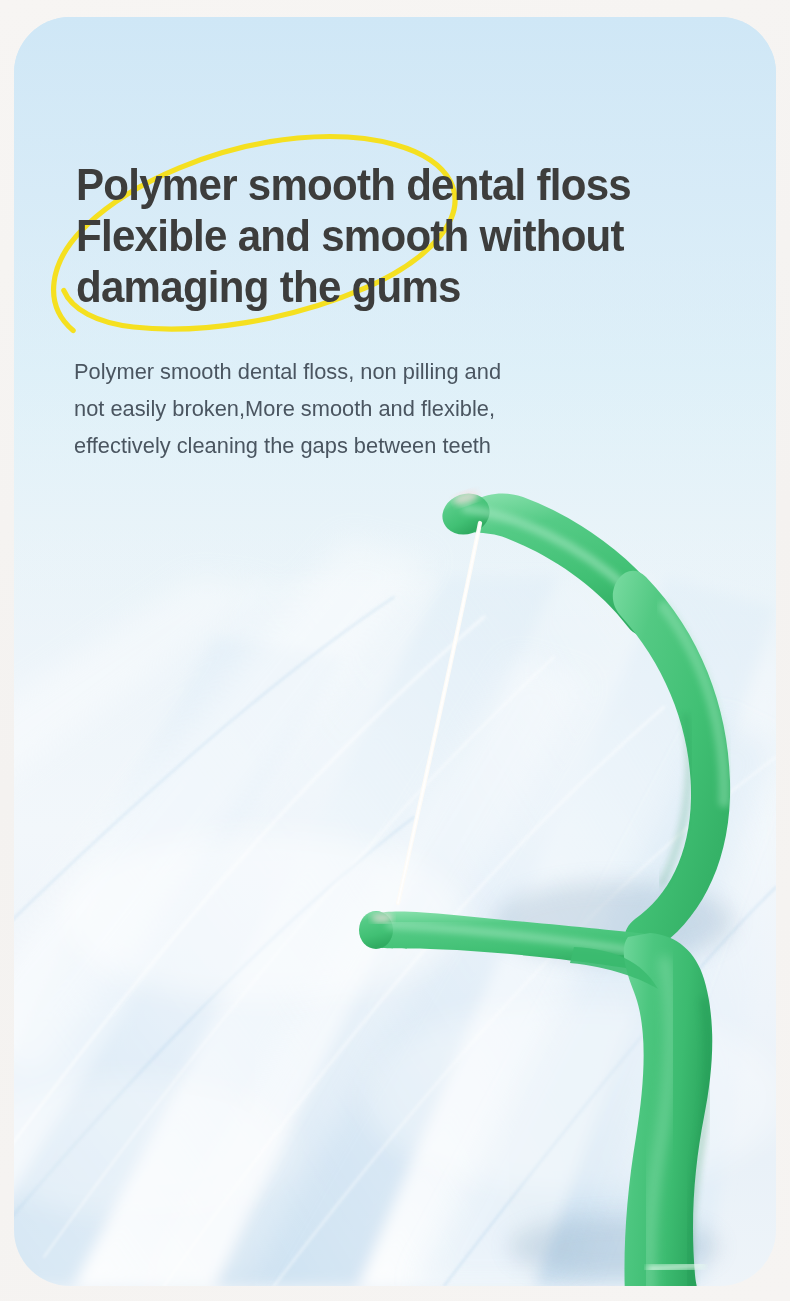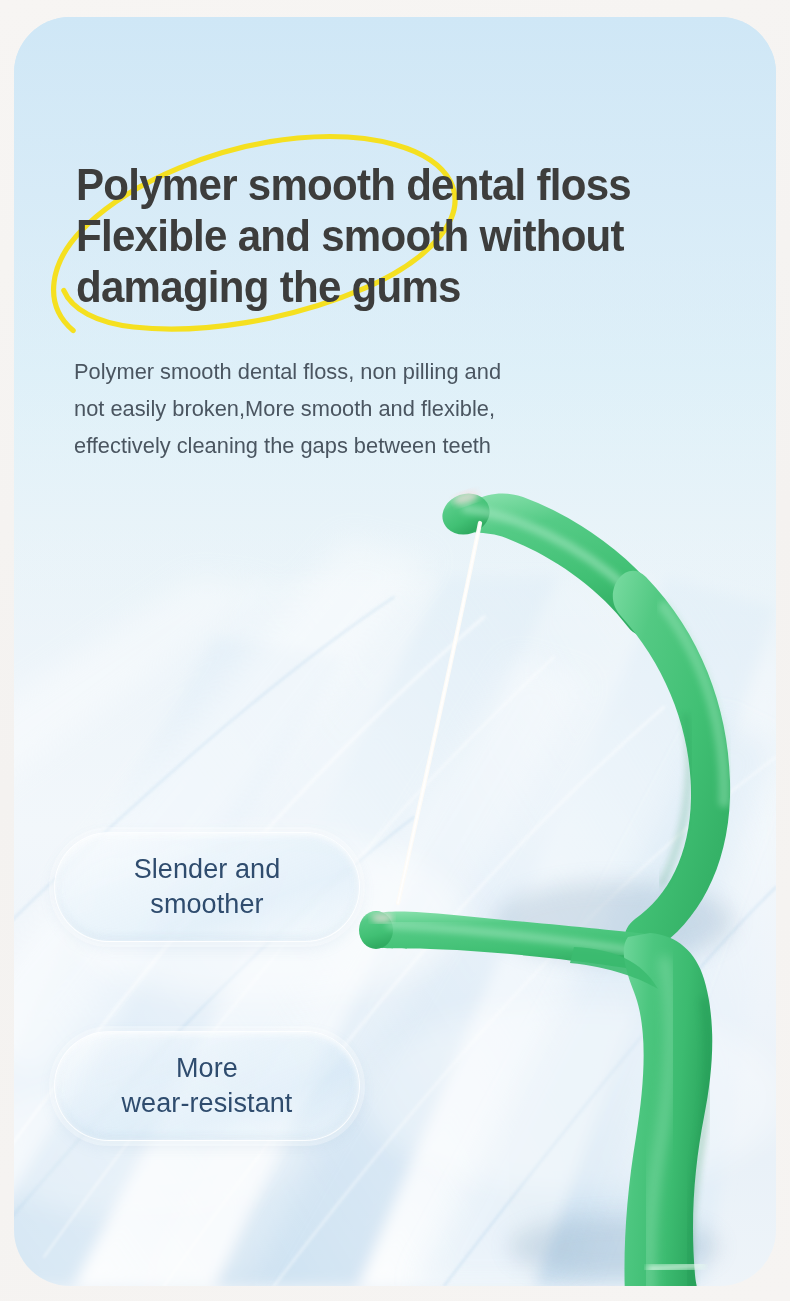--- a/index.html
+++ b/index.html
@@ -271,23 +271,15 @@
     </svg>
 
     <div class="headline">Polymer smooth dental floss
 Flexible and smooth without
 damaging the gums</div>
 
     <div class="body-copy">Polymer smooth dental floss, non pilling and
 not easily broken,More smooth and flexible,
 effectively cleaning the gaps between teeth</div>
 
-    <div class="pill" id="pill1">
-      <span class="pill-label">Slender and
-smoother</span>
-    </div>
-    <div class="pill" id="pill2">
-      <span class="pill-label">More
-wear-resistant</span>
-    </div>
 
   </div>
 </div>
 
 </body></html>

